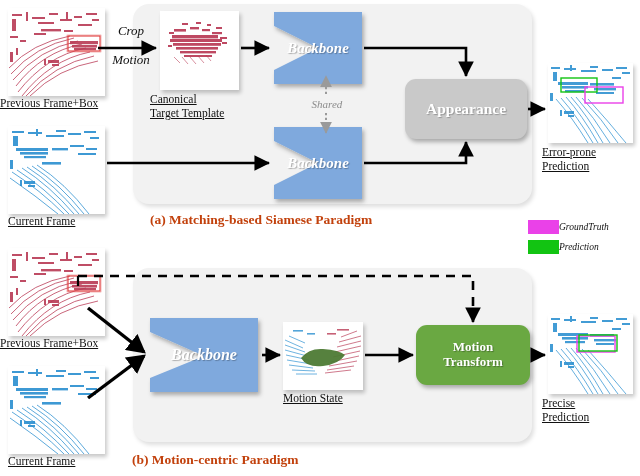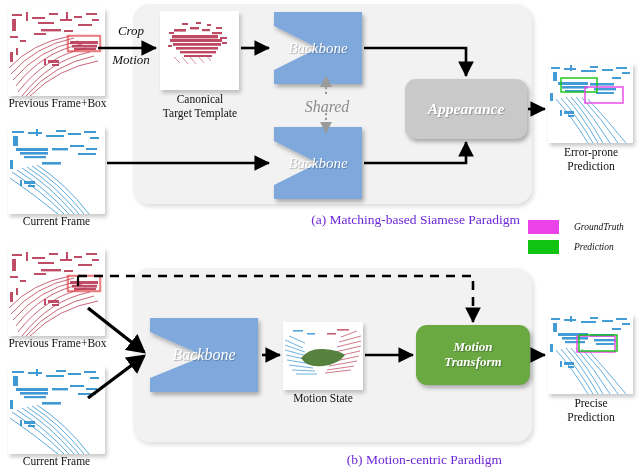--- a/index.html
+++ b/index.html
@@ -10,63 +10,63 @@
   
   .panel{position:absolute;background:#f2f2f2;border-radius:16px;
          box-shadow:2px 3px 4px rgba(0,0,0,0.13);}
 
   
   .pc{position:absolute;background:#ffffff;overflow:hidden;
       box-shadow:2px 3px 4px rgba(0,0,0,0.22);}
   .pc svg{display:block;width:100%;height:100%;}
 
   
-  .cap{position:absolute;text-align:center;font-size:11.5px;line-height:13px;
-       font-family:"Liberation Serif","DejaVu Serif",serif;color:#111;}
+  .cap{position:absolute;text-align:left;font-size:11.5px;line-height:13px;
+       font-family:"Liberation Serif","DejaVu Serif",serif;color:#111;text-decoration:underline;}
 
   
   .bb{position:absolute;}
   .bb svg{display:block;overflow:visible;}
   .bb .lbl{position:absolute;left:0;top:0;width:100%;height:100%;
            display:flex;align-items:center;justify-content:center;
-           color:#ffffff;font-style:italic;font-weight:normal;font-size:15px;
+           color:#ffffff;font-style:italic;font-weight:bold;font-size:15px;
            font-family:"Liberation Serif","DejaVu Serif",serif;
            text-shadow:1px 1px 1px rgba(0,0,0,0.28);
            pointer-events:none;}
 
   
   .procbox{position:absolute;border-radius:11px;display:flex;
            align-items:center;justify-content:center;text-align:center;
-           color:#ffffff;font-style:italic;font-weight:bold;
+           color:#ffffff;font-weight:bold;
            font-family:"Liberation Serif","DejaVu Serif",serif;
            line-height:1.12;
            box-shadow:2px 3px 4px rgba(0,0,0,0.3);}
   .procbox.gray{background:#c9c9c9;font-size:15.5px;
                 text-shadow:1px 1px 1px rgba(0,0,0,0.25);}
   .procbox.green{background:#6aa842;font-size:13px;
                  text-shadow:1px 1px 1px rgba(0,0,0,0.3);}
 
   
   .arrowlayer{position:absolute;left:0;top:0;width:640px;height:476px;
               pointer-events:none;}
 
   
   .it{position:absolute;font-style:italic;
       font-family:"Liberation Serif","DejaVu Serif",serif;font-size:13px;}
-  .shared{color:#8c8c8c;font-size:16px;}
-
-  
-  .subcap{position:absolute;font-size:13.5px;text-align:right;
-          font-family:"Liberation Serif","DejaVu Serif",serif;color:#6d28d9;}
+  .shared{color:#8c8c8c;font-size:11px;}
+
+  
+  .subcap{position:absolute;font-size:13.5px;text-align:left;
+          font-family:"Liberation Serif","DejaVu Serif",serif;color:#c2410c;font-weight:bold;}
 
   
   .legend{position:absolute;}
   .legrow{position:absolute;display:flex;align-items:center;}
   .swatch{width:31px;height:14px;display:block;}
-  .legtxt{margin-left:15px;font-style:italic;font-size:9.5px;
+  .legtxt{margin-left:0;font-style:italic;font-size:9.5px;
           font-family:"Liberation Serif","DejaVu Serif",serif;color:#111;
           white-space:nowrap;}
 </style>
 </head>
 <body>
 
 <div class="fig">
 
   <div class="panel" style="left:133px;top:4px;width:399px;height:200px;"></div>
 

